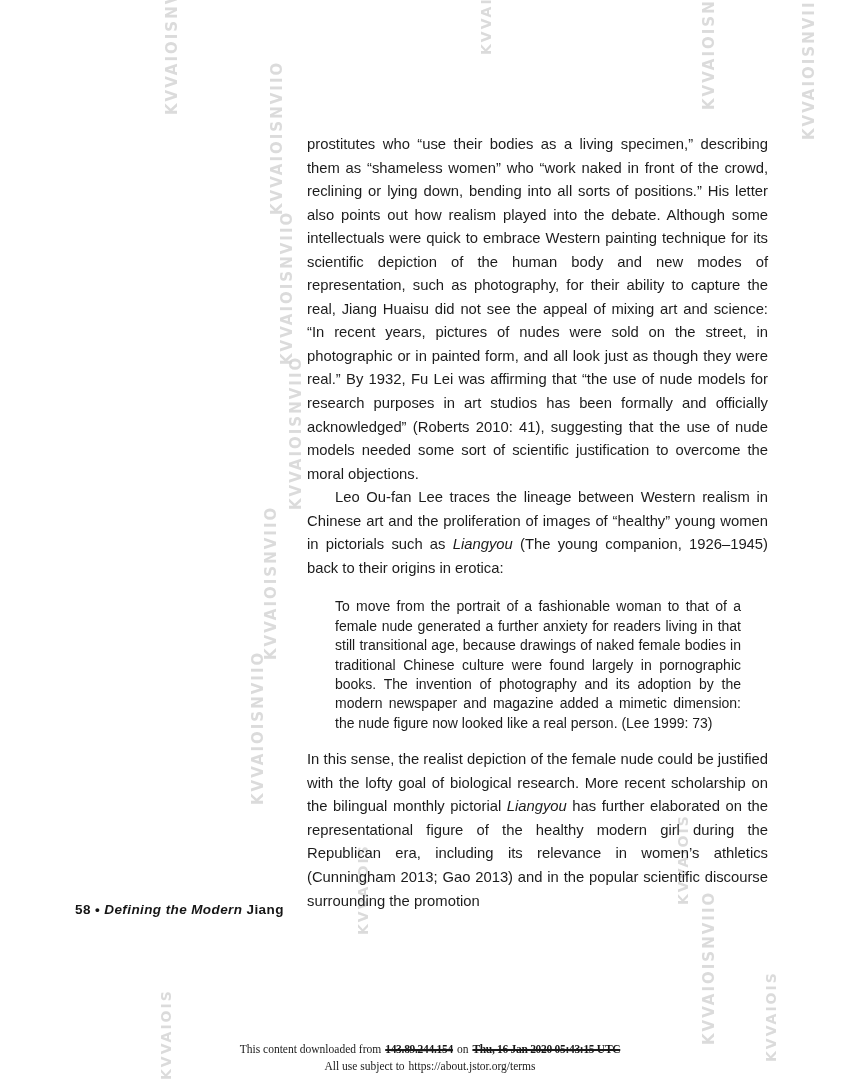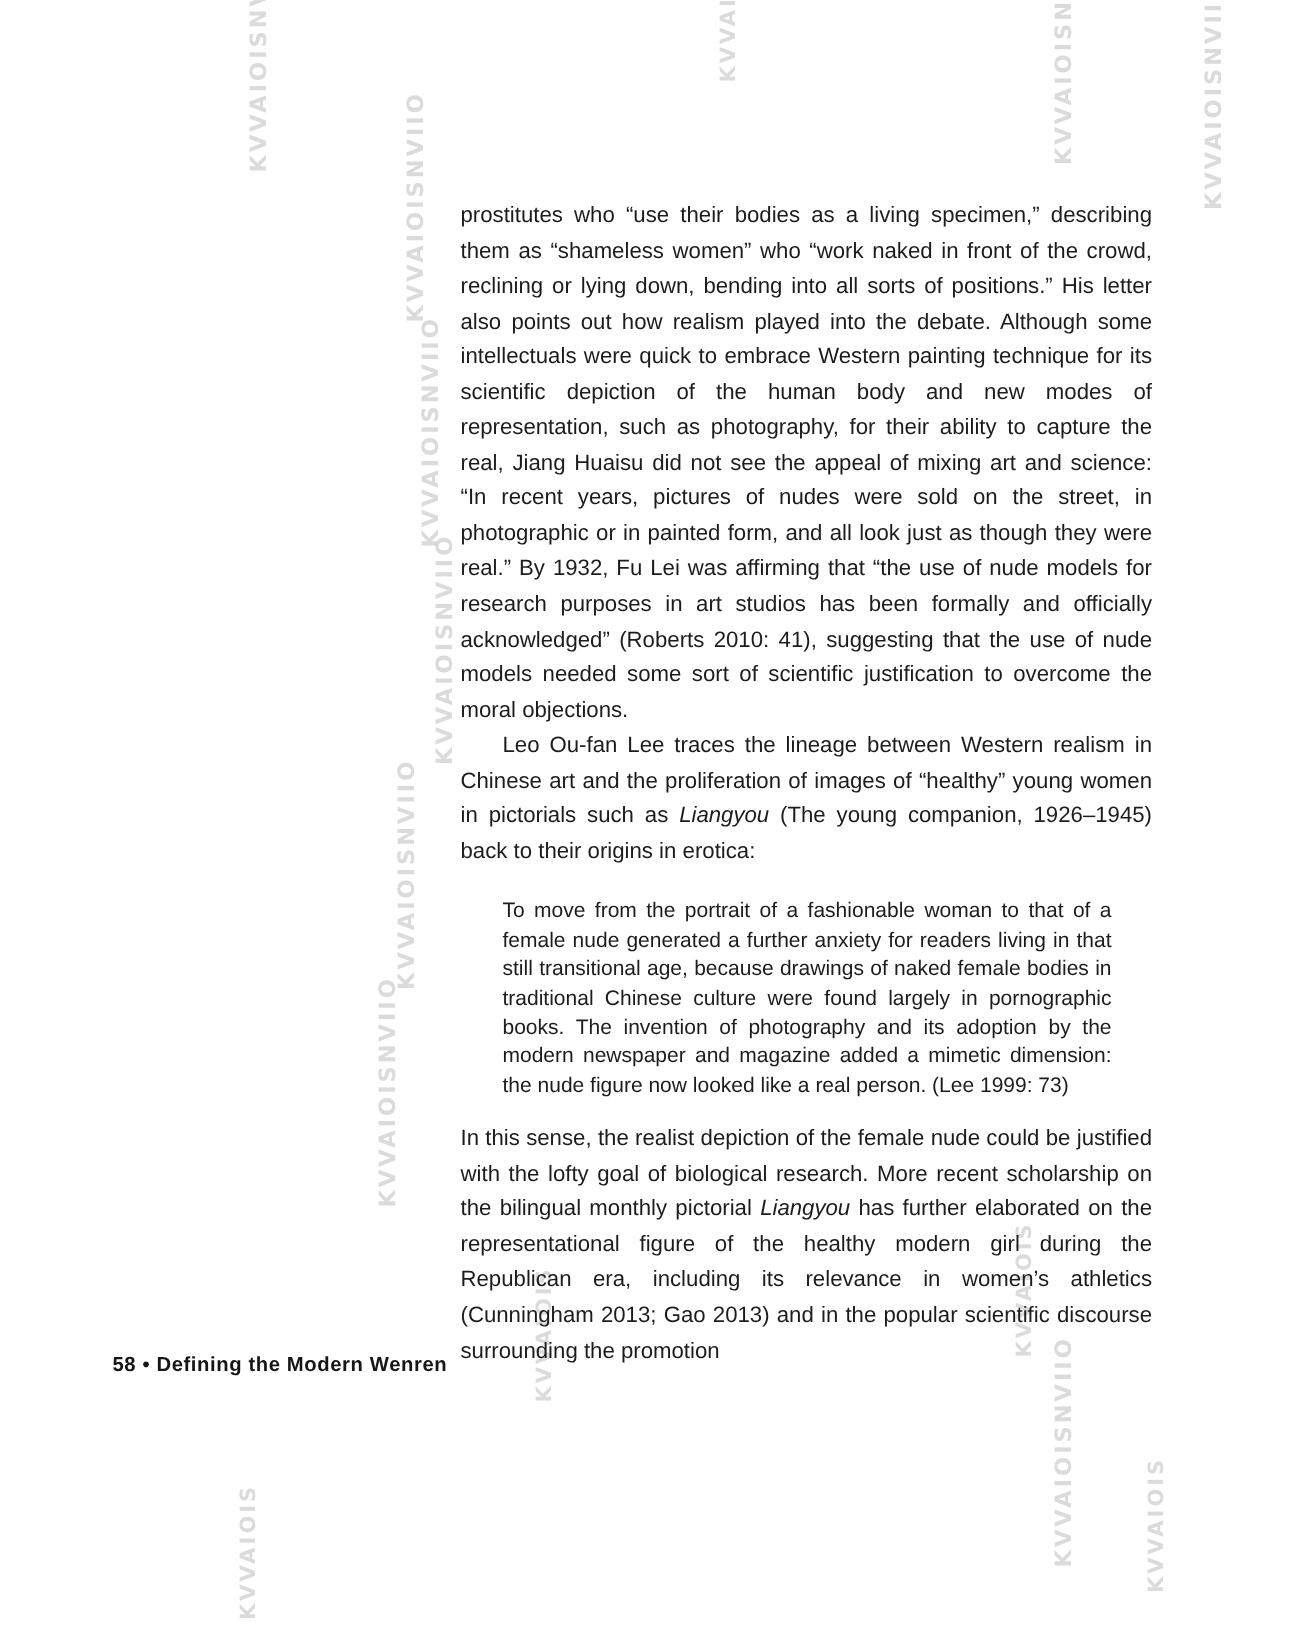--- a/index.html
+++ b/index.html
@@ -57,21 +57,21 @@
   .running-footer {
     position: absolute;
     left: 75px;
     top: 902px;
     z-index: 1;
     font-size: 13.5px;
     font-weight: bold;
     letter-spacing: 0.4px;
     color: #161616;
   }
-  .running-footer .it { }
+  .running-footer .it { font-style: italic; }
 
   
   .jstor-footer {
     position: absolute;
     left: 0;
     top: 1041px;
     width: 100%;
     z-index: 1;
     text-align: center;
     font-family: "Liberation Serif", serif;
@@ -114,19 +114,25 @@
       <p class="body-para"><span>prostitutes who “use their bodies as a living specimen,” describing them as “shameless women” who “work naked in front of the crowd, reclining or lying down, bending into all sorts of positions.” His letter also points out how realism played into the debate. Although some intellectuals were quick to embrace Western painting technique for its scientific depiction of the human body and new modes of representation, such as photography, for their ability to capture the real, Jiang Huaisu did not see the appeal of mixing art and science: “In recent years, pictures of nudes were sold on the street, in photographic or in painted form, and all look just as though they were real.” By 1932, Fu Lei was affirming that “the use of nude models for research purposes in art studios has been formally and officially acknowledged” (Roberts 2010: 41), suggesting that the use of nude models needed some sort of scientific justification to overcome the moral objections.</span></p>
       <p class="body-para indent"><span>Leo Ou-fan Lee traces the lineage between Western realism in Chinese art and the proliferation of images of “healthy” young women in pictorials such as </span><em>Liangyou</em><span> (The young companion, 1926–1945) back to their origins in erotica:</span></p>
       <blockquote class="block-quote"><span>To move from the portrait of a fashionable woman to that of a female nude generated a further anxiety for readers living in that still transitional age, because drawings of naked female bodies in traditional Chinese culture were found largely in pornographic books. The invention of photography and its adoption by the modern newspaper and magazine added a mimetic dimension: the nude figure now looked like a real person. (Lee 1999: 73)</span></blockquote>
       <p class="body-para"><span>In this sense, the realist depiction of the female nude could be justified with the lofty goal of biological research. More recent scholarship on the bilingual monthly pictorial </span><em>Liangyou</em><span> has further elaborated on the representational figure of the healthy modern girl during the Republican era, including its relevance in women’s athletics (Cunningham 2013; Gao 2013) and in the popular scientific discourse surrounding the promotion</span></p>
     </main>
 
   <div class="running-footer">
     <span>58</span>
     <span>•</span>
     <span class="it">Defining the Modern</span>
-    <span>Wenren</span>
+    <span>Jiang</span>
   </div>
 
   <div class="jstor-footer">
+    <div class="jstor-line">
+      <span>This content downloaded from</span><span class="redacted">143.89.244.154</span><span>on</span><span class="redacted">Thu, 16 Jan 2020 05:43:15 UTC</span>
+    </div>
+    <div class="jstor-line">
+      <span>All use subject to</span><a class="terms-link" href="#">https://about.jstor.org/terms</a>
+    </div>
   </div>
 
 </div>
 
 </body></html>

